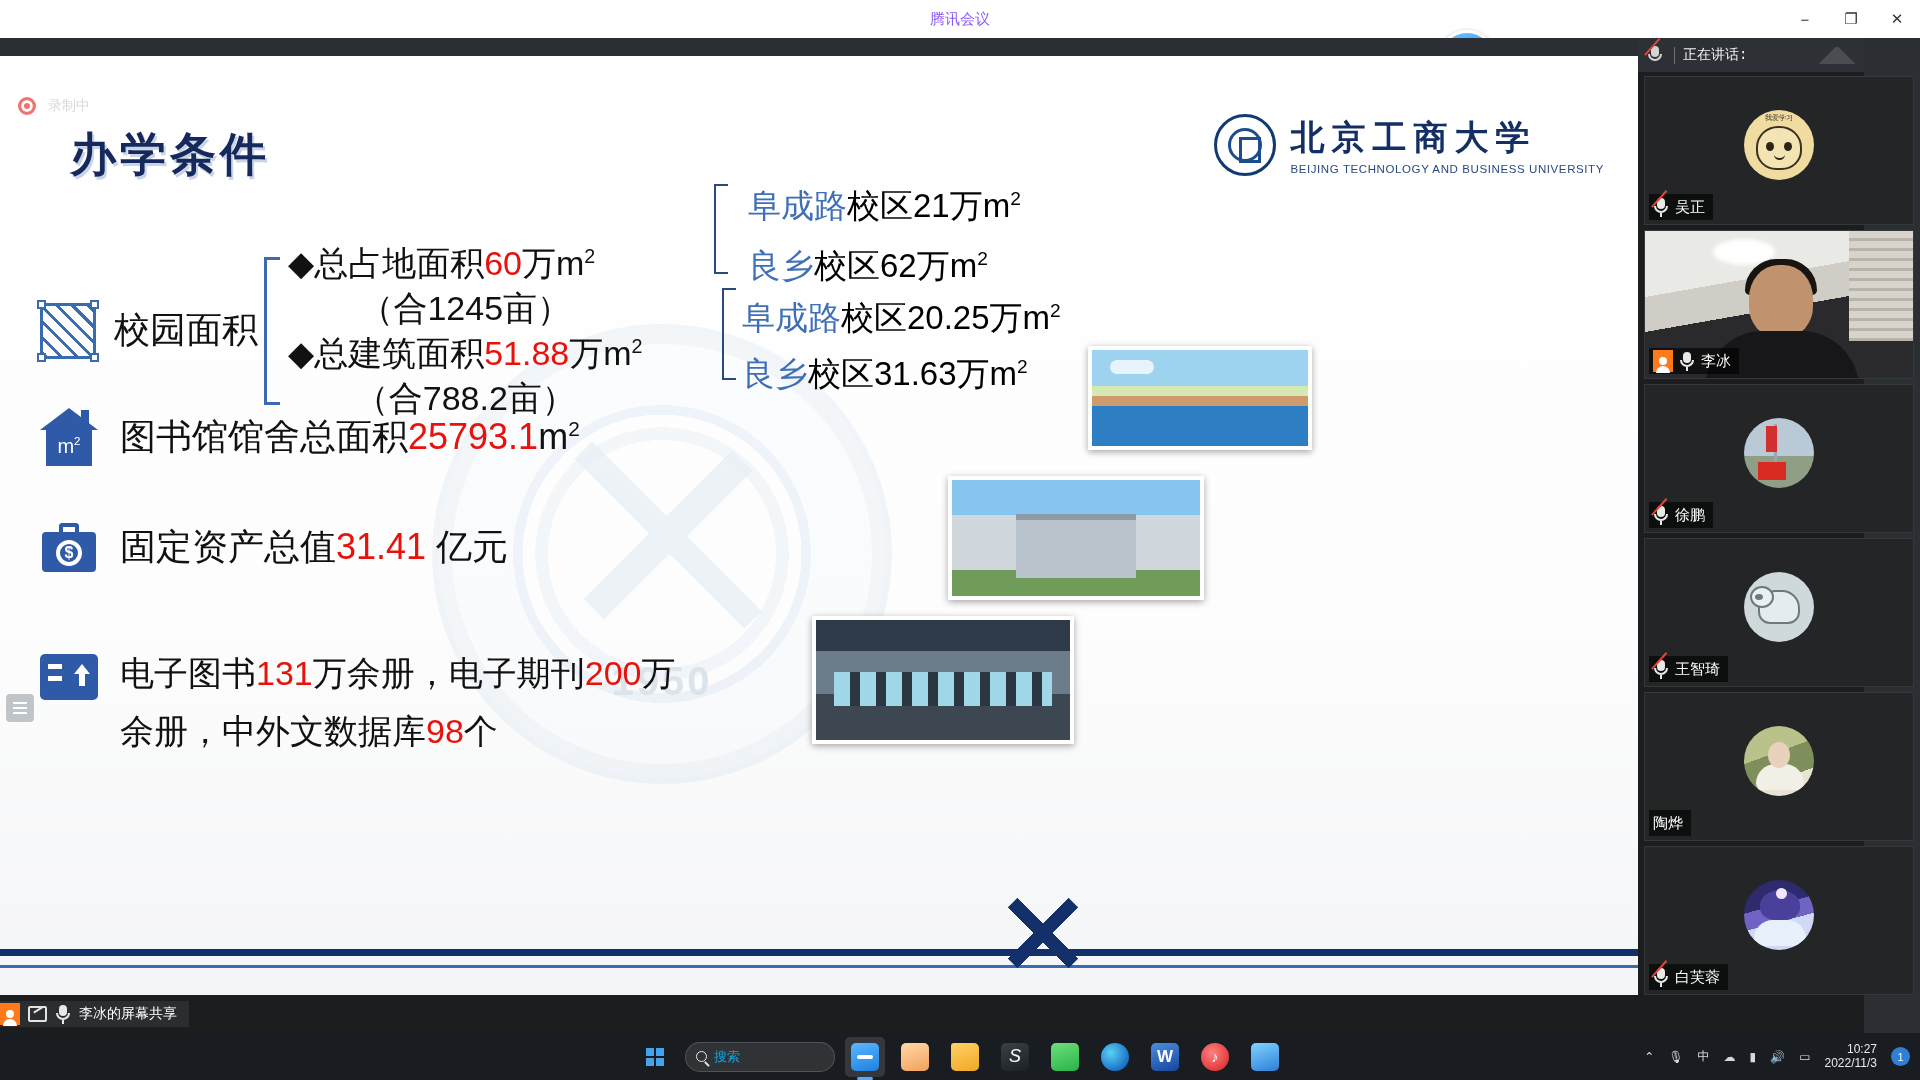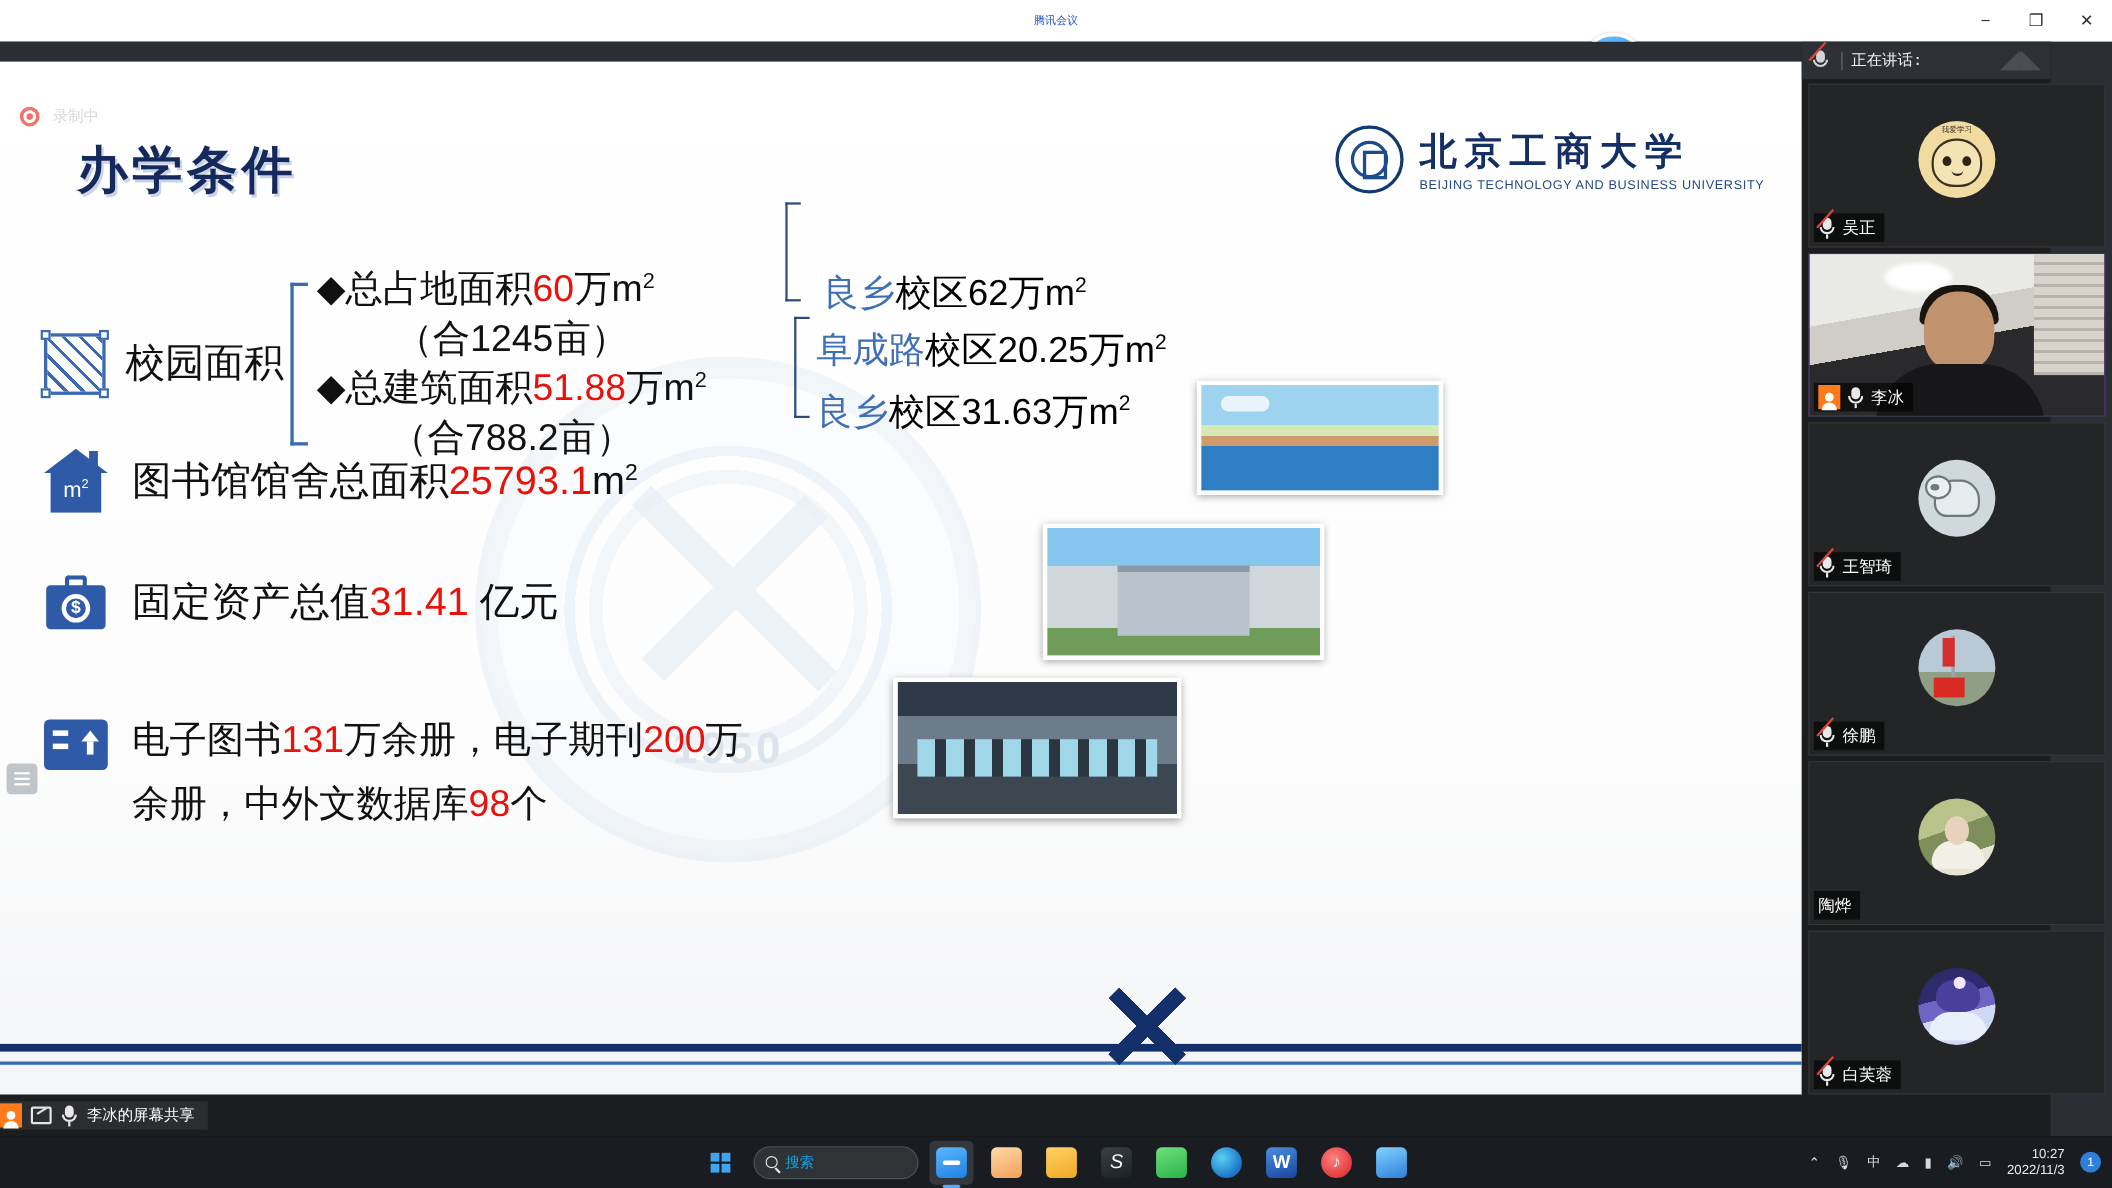--- a/index.html
+++ b/index.html
@@ -8,21 +8,21 @@
     font-family: "Liberation Sans", "DejaVu Sans", sans-serif;
     overflow: hidden; background: #000;
   }
   
   #titlebar {
     position: absolute; left: 0; top: 0; width: 1920px; height: 38px;
     background: #ffffff; display: flex; align-items: center;
   }
   #titlebar .title {
     position: absolute; left: 0; right: 0; text-align: center;
-    font-size: 10px; color: #1d4ed8;
+    font-size: 15px; color: #8b5cf6;
   }
   #titlebar .winbtns {
     position: absolute; right: 0; top: 0; height: 38px; display: flex;
   }
   #titlebar .winbtn {
     width: 46px; height: 38px; display: flex; align-items: center;
     justify-content: center; font-size: 15px; color: #333;
   }
   #avatar-bubble {
     position: absolute; left: 1438px; top: -8px; width: 58px; height: 58px;
@@ -466,20 +466,23 @@
         </div>
       </div>
 
       <div id="sub-bracket-1">
           <div class="sbr"></div>
         </div>
       <div id="sub-bracket-2">
           <div class="sbr"></div>
         </div>
 
+      <div class="campus-detail" style="left:748px; top:128px;">
+        <span class="blue">阜成路</span><span>校区21万m</span><sup>2</sup>
+      </div>
       <div class="campus-detail" style="left:748px; top:188px;">
         <span class="blue">良乡</span><span>校区62万m</span><sup>2</sup>
       </div>
       <div class="campus-detail" style="left:742px; top:240px;">
         <span class="blue">阜成路</span><span>校区20.25万m</span><sup>2</sup>
       </div>
       <div class="campus-detail" style="left:742px; top:296px;">
         <span class="blue">良乡</span><span>校区31.63万m</span><sup>2</sup>
       </div>
 
@@ -602,49 +605,49 @@
             </div>
             <div class="mic">
               <div class="cap"></div>
               <div class="arc"></div>
               <div class="stem"></div>
             </div>
             <div class="nm">李冰</div>
           </div>
         </div>
         <div class="tile">
+          <div class="avatar av-flag">
+            <div class="pole"></div>
+            <div class="ban"></div>
+            <div class="flag"></div>
+          </div>
+          <div class="nametag">
+            <div class="mic off">
+              <div class="cap"></div>
+              <div class="arc"></div>
+              <div class="stem"></div>
+              <div class="slash"></div>
+            </div>
+            <div class="nm">徐鹏</div>
+          </div>
+        </div>
+        <div class="tile">
           <div class="avatar av-bear">
             <div class="b"></div>
             <div class="h"></div>
             <div class="n"></div>
           </div>
           <div class="nametag">
             <div class="mic off">
               <div class="cap"></div>
               <div class="arc"></div>
               <div class="stem"></div>
               <div class="slash"></div>
             </div>
             <div class="nm">王智琦</div>
-          </div>
-        </div>
-        <div class="tile">
-          <div class="avatar av-flag">
-            <div class="pole"></div>
-            <div class="ban"></div>
-            <div class="flag"></div>
-          </div>
-          <div class="nametag">
-            <div class="mic off">
-              <div class="cap"></div>
-              <div class="arc"></div>
-              <div class="stem"></div>
-              <div class="slash"></div>
-            </div>
-            <div class="nm">徐鹏</div>
           </div>
         </div>
         <div class="tile">
           <div class="avatar av-lady">
             <div class="d"></div>
             <div class="f"></div>
           </div>
           <div class="nametag">
             <div class="nm">陶烨</div>
           </div>

